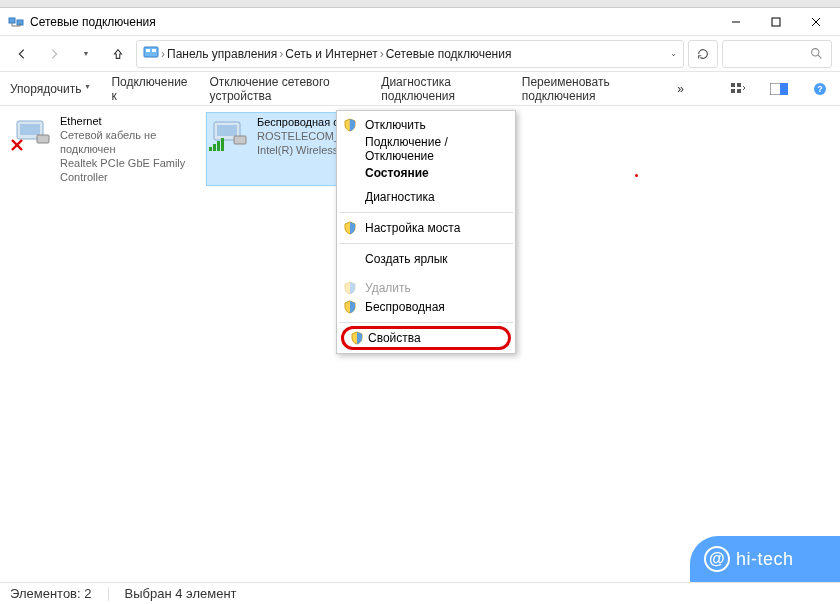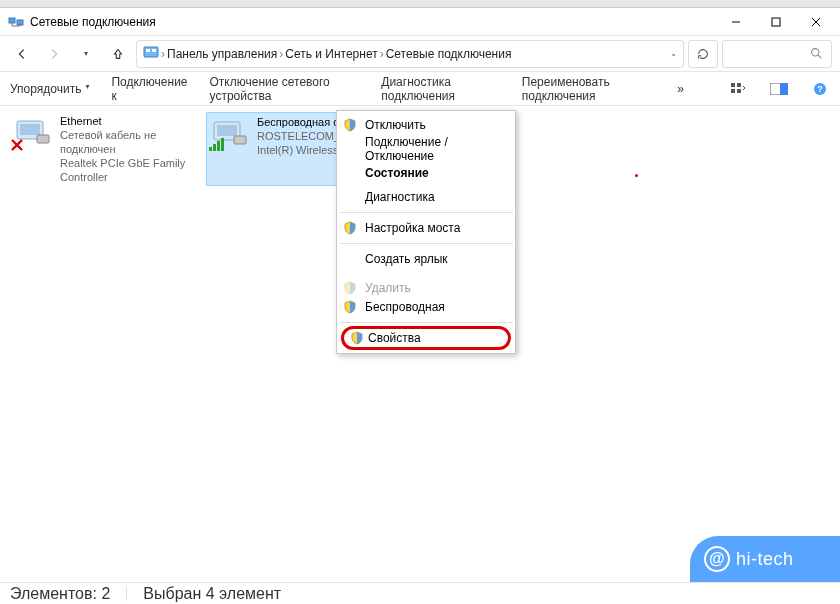--- a/index.html
+++ b/index.html
@@ -55,21 +55,21 @@
 .ctxitem.bold { font-weight:600; }
 .ctxitem.disabled { color:#a0a0a0;align-items:flex-end; }
 .ctxitem .shield { position:absolute; left:6px; width:14px; height:14px; }
 .ctxsep { height:1px; background:#e0e0e0; margin:3px 2px; }
 .ctxitem.redbox { border:3px solid #d00; border-radius:12px; margin:1px 4px; height:24px; padding-left:24px; }
 
 
 .reddot { position:absolute; left:635px; top:68px; width:3px; height:3px; background:#d00; border-radius:50%; }
 
 
-.statusbar { position:absolute; bottom:0; left:0; right:0; height:22px; border-top:1px solid #e5e5e5; display:flex; align-items:center; padding:0 10px; gap:16px; font-size:16px; color:#333; background:#fff; }
+.statusbar { position:absolute; bottom:0; left:0; right:0; height:22px; border-top:1px solid #e5e5e5; display:flex; align-items:center; padding:0 10px; gap:16px; font-size:13px; color:#333; background:#fff; }
 .statusbar .sbsep { width:1px; height:14px; background:#ddd; }
 
 
 .watermark { position:absolute; right:0; bottom:22px; width:150px; height:46px; background:#4a9eff; border-top-left-radius:28px; opacity:0.92; display:flex; align-items:center; padding-left:14px; gap:6px; color:#fff; font-size:18px; font-weight:500; letter-spacing:0.5px; }
 .watermark .at { width:26px; height:26px; border:2px solid #fff; border-radius:50%; display:flex; align-items:center; justify-content:center; font-size:16px; font-weight:700; }
 
 .chev::after{content:"›"; font-size:12px; color:#888;}
 .dropchev { font-size:8px; color:#555; }
 </style>
 </head>

